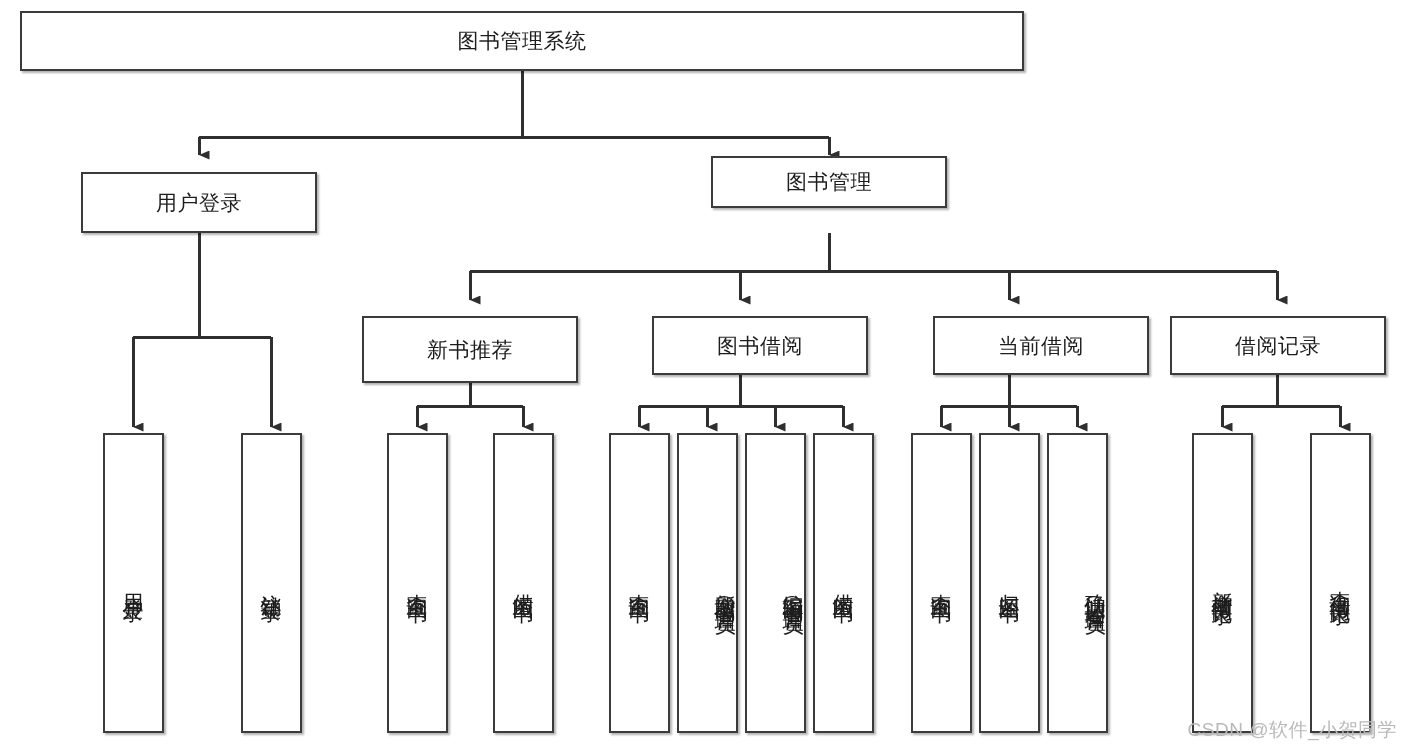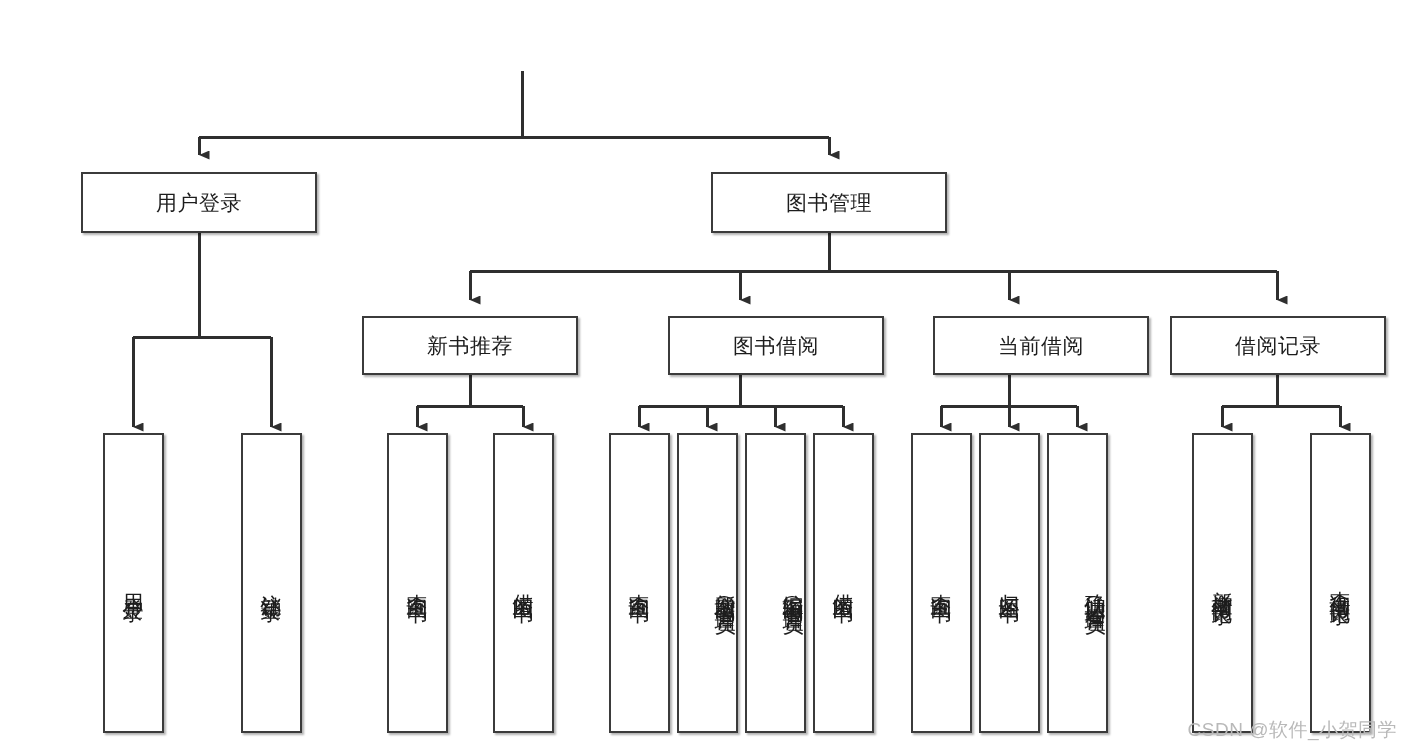--- a/index.html
+++ b/index.html
@@ -122,32 +122,35 @@
       <line x1="1009" y1="406" x2="1009" y2="427" marker-end="url(#arrowhead)"></line>
       <line x1="1077" y1="406" x2="1077" y2="427" marker-end="url(#arrowhead)"></line>
 
       <line x1="1277" y1="375" x2="1277" y2="406"></line>
       <line x1="1222" y1="406" x2="1340" y2="406"></line>
       <line x1="1222" y1="406" x2="1222" y2="427" marker-end="url(#arrowhead)"></line>
       <line x1="1340" y1="406" x2="1340" y2="427" marker-end="url(#arrowhead)"></line>
     </g>
   </svg>
 
+  <div class="node horiz" style="left:20px; top:11px; width:1004px; height:60px;">
+    <span class="node-label">图书管理系统</span>
+  </div>
 
   <div class="node horiz" style="left:81px; top:172px; width:236px; height:61px;">
     <span class="node-label">用户登录</span>
   </div>
-  <div class="node horiz" style="left:711px; top:172px; width:236px; height:61px;text-align:center;">
+  <div class="node horiz" style="left:711px; top:156px; width:236px; height:52px;text-align:center;">
     <span class="node-label">图书管理</span>
   </div>
 
-  <div class="node horiz" style="left:362px; top:316px; width:216px; height:59px;">
+  <div class="node horiz" style="left:362px; top:316px; width:216px; height:67px;">
     <span class="node-label">新书推荐</span>
   </div>
-  <div class="node horiz" style="left:668px; top:316px; width:216px; height:59px;">
+  <div class="node horiz" style="left:652px; top:316px; width:216px; height:59px;">
     <span class="node-label">图书借阅</span>
   </div>
   <div class="node horiz" style="left:901px; top:316px; width:216px; height:59px;margin-left:32px;">
     <span class="node-label">当前借阅</span>
   </div>
   <div class="node horiz" style="left:1170px; top:316px; width:216px; height:59px;align-items:center;">
     <span class="node-label">借阅记录</span>
   </div>
 
   <div class="node vert mid" style="left:103px; top:433px; width:61px; height:300px;">

